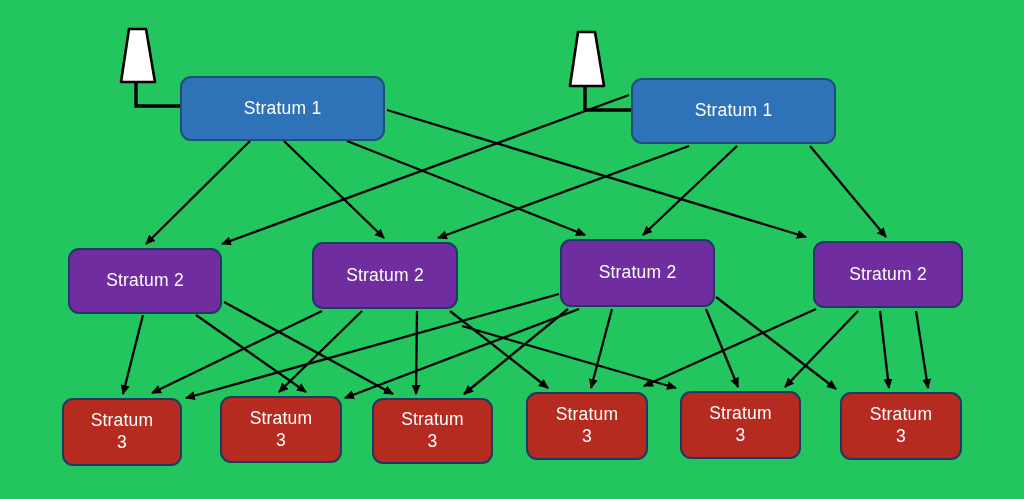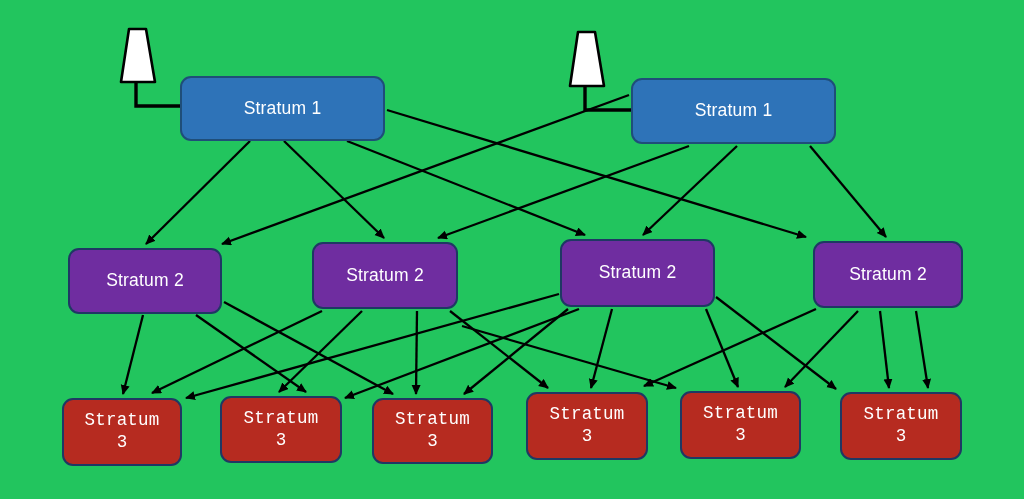--- a/index.html
+++ b/index.html
@@ -7,21 +7,21 @@
     position:relative;width:1024px;height:499px;background:#22c55e;overflow:hidden;
     font-family:"Liberation Sans", sans-serif;
   }
   svg.layer{position:absolute;left:0;top:0;width:1024px;height:499px;}
   .node{
     position:absolute;display:flex;align-items:center;justify-content:center;
     text-align:center;color:#fff;border-style:solid;border-width:2.5px;
     border-radius:11px;box-sizing:border-box;font-size:17.5px;line-height:1.25;
     letter-spacing:.2px;
   }
-  .node .two-line{display:block;font-family:Liberation Mono, monospace;}
+  .node .two-line{display:block;}
 </style>
 </head>
 <body>
 
 <div class="canvas">
 
   <svg class="layer" id="edge-layer" viewBox="0 0 1024 499" xmlns="http://www.w3.org/2000/svg">
     <defs>
       <marker id="arw" markerUnits="userSpaceOnUse" markerWidth="11" markerHeight="10" refX="9" refY="4.5" orient="auto">
         <path d="M0,0 L10,4.5 L0,9 z" fill="#000"></path>

